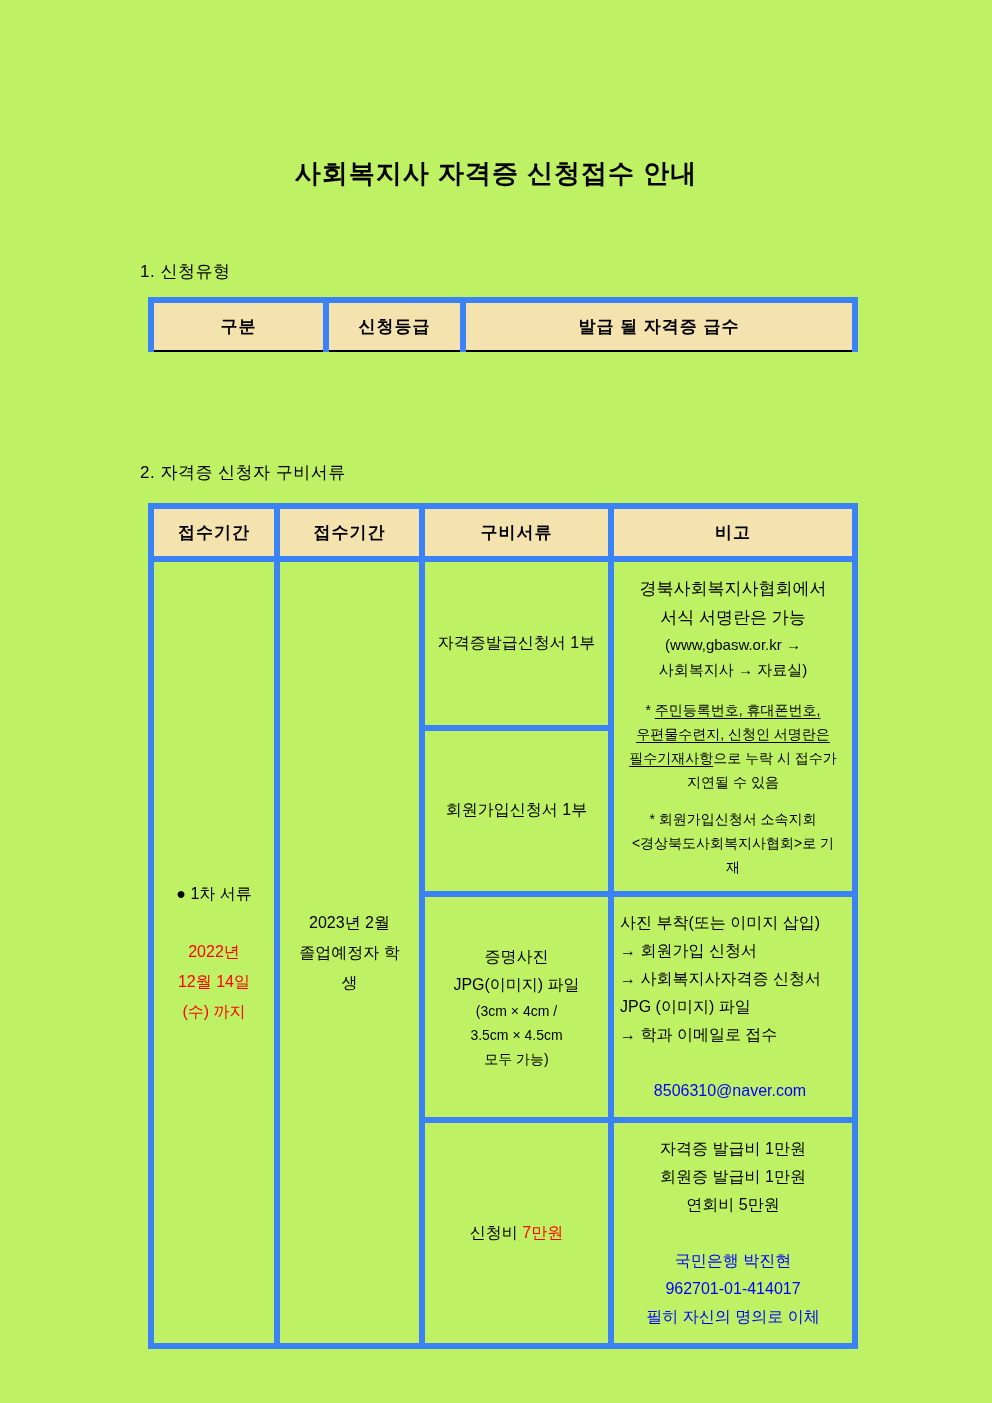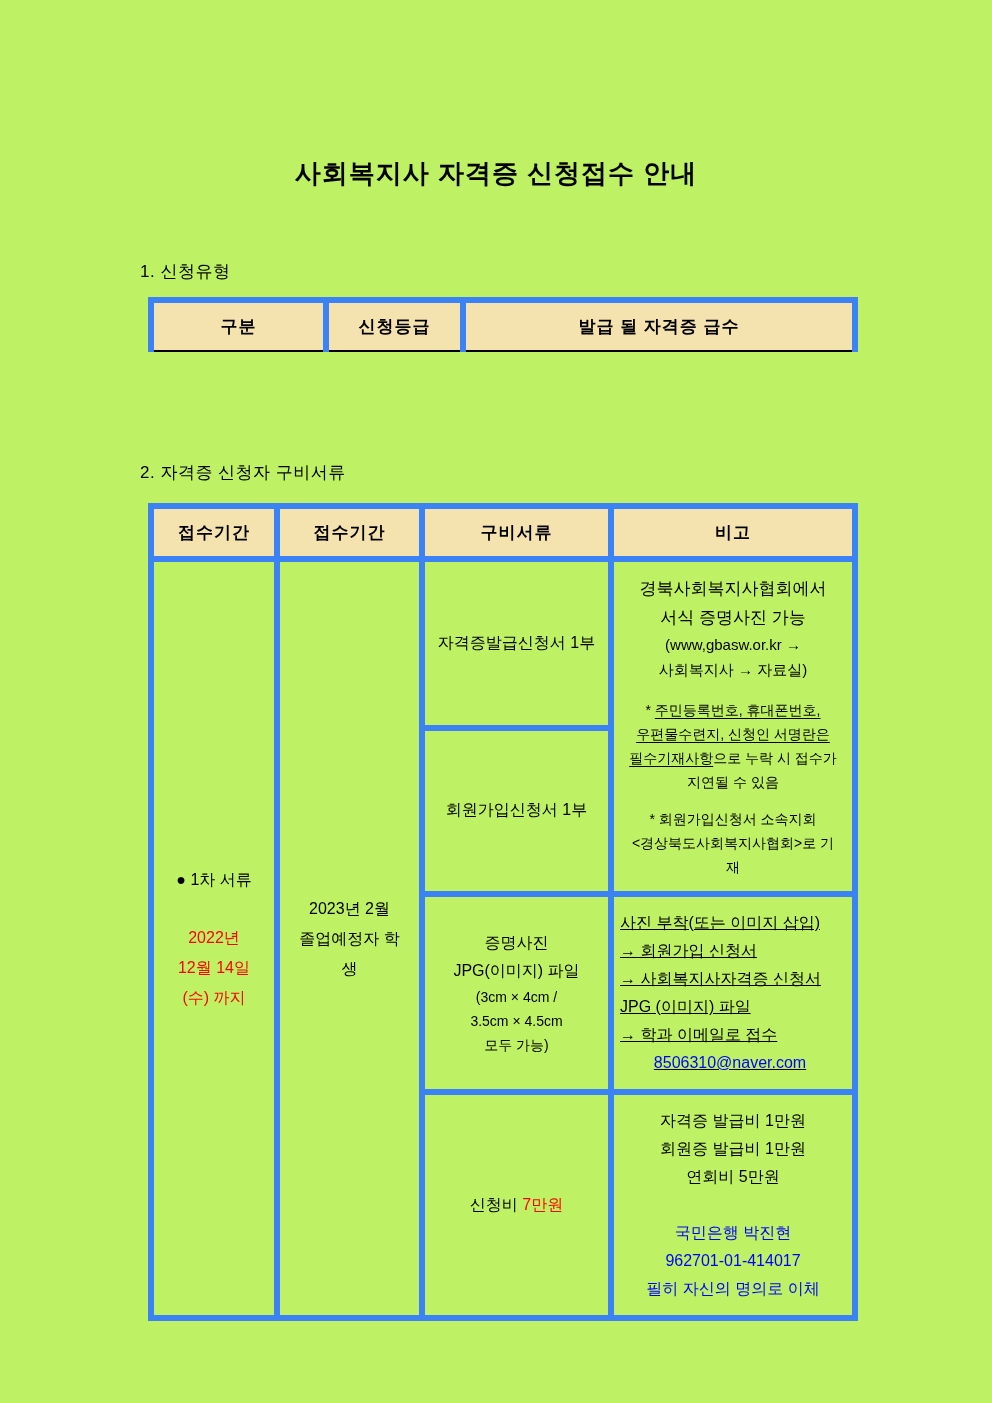--- a/index.html
+++ b/index.html
@@ -72,23 +72,23 @@
   .period-dates { margin-top: 28px; }
 
   .remark12 .big { font-size: 17px; line-height: 29px; }
   .remark12 .mid { font-size: 15px; line-height: 25px; }
   .remark12 .note { font-size: 14px; line-height: 24px; }
   .remark12 .gap1 { height: 16px; }
   .remark12 .gap2 { height: 13px; }
 
   .doc3 .sm { font-size: 14px; line-height: 24px; }
 
-  .remark3 { text-align: left; padding-left: 6px; text-decoration: underline; }
+  .remark3 { text-align: left; padding-left: 6px; }
   .remark3 .line { line-height: 28px; }
-  .remark3 .email-line { text-align: center; }
+  .remark3 .email-line { text-align: center; margin-top: 28px; }
 
   .remark4 .gap { height: 28px; }
 </style>
 </head>
 <body>
 
 <div class="page">
 
   <div class="page-title">사회복지사 자격증 신청접수 안내</div>
 
@@ -133,21 +133,21 @@
         <div class="line red">12월 14일</div>
         <div class="line red">(수) 까지</div>
       </td>
       <td rowspan="4" class="lh30">
         <div class="line">2023년 2월</div>
         <div class="line">졸업예정자 학생</div>
       </td>
       <td>자격증발급신청서 1부</td>
       <td rowspan="2" class="remark12">
         <div class="line big">경북사회복지사협회에서</div>
-        <div class="line big">서식 증명사진 가능</div>
+        <div class="line big">서식 서명란은 가능</div>
         <div class="line mid">(www,gbasw.or.kr →</div>
         <div class="line mid">사회복지사 → 자료실)</div>
         <div class="gap1"></div>
         <div class="line note"><span>* </span><span class="u">주민등록번호, 휴대폰번호,</span></div>
         <div class="line note u">우편물수련지, 신청인 서명란은</div>
         <div class="line note"><span class="u">필수기재사항</span><span>으로 누락 시 접수가</span></div>
         <div class="line note">지연될 수 있음</div>
         <div class="gap2"></div>
         <div class="line note">* 회원가입신청서 소속지회</div>
         <div class="line note">&lt;경상북도사회복지사협회&gt;로 기재</div>

